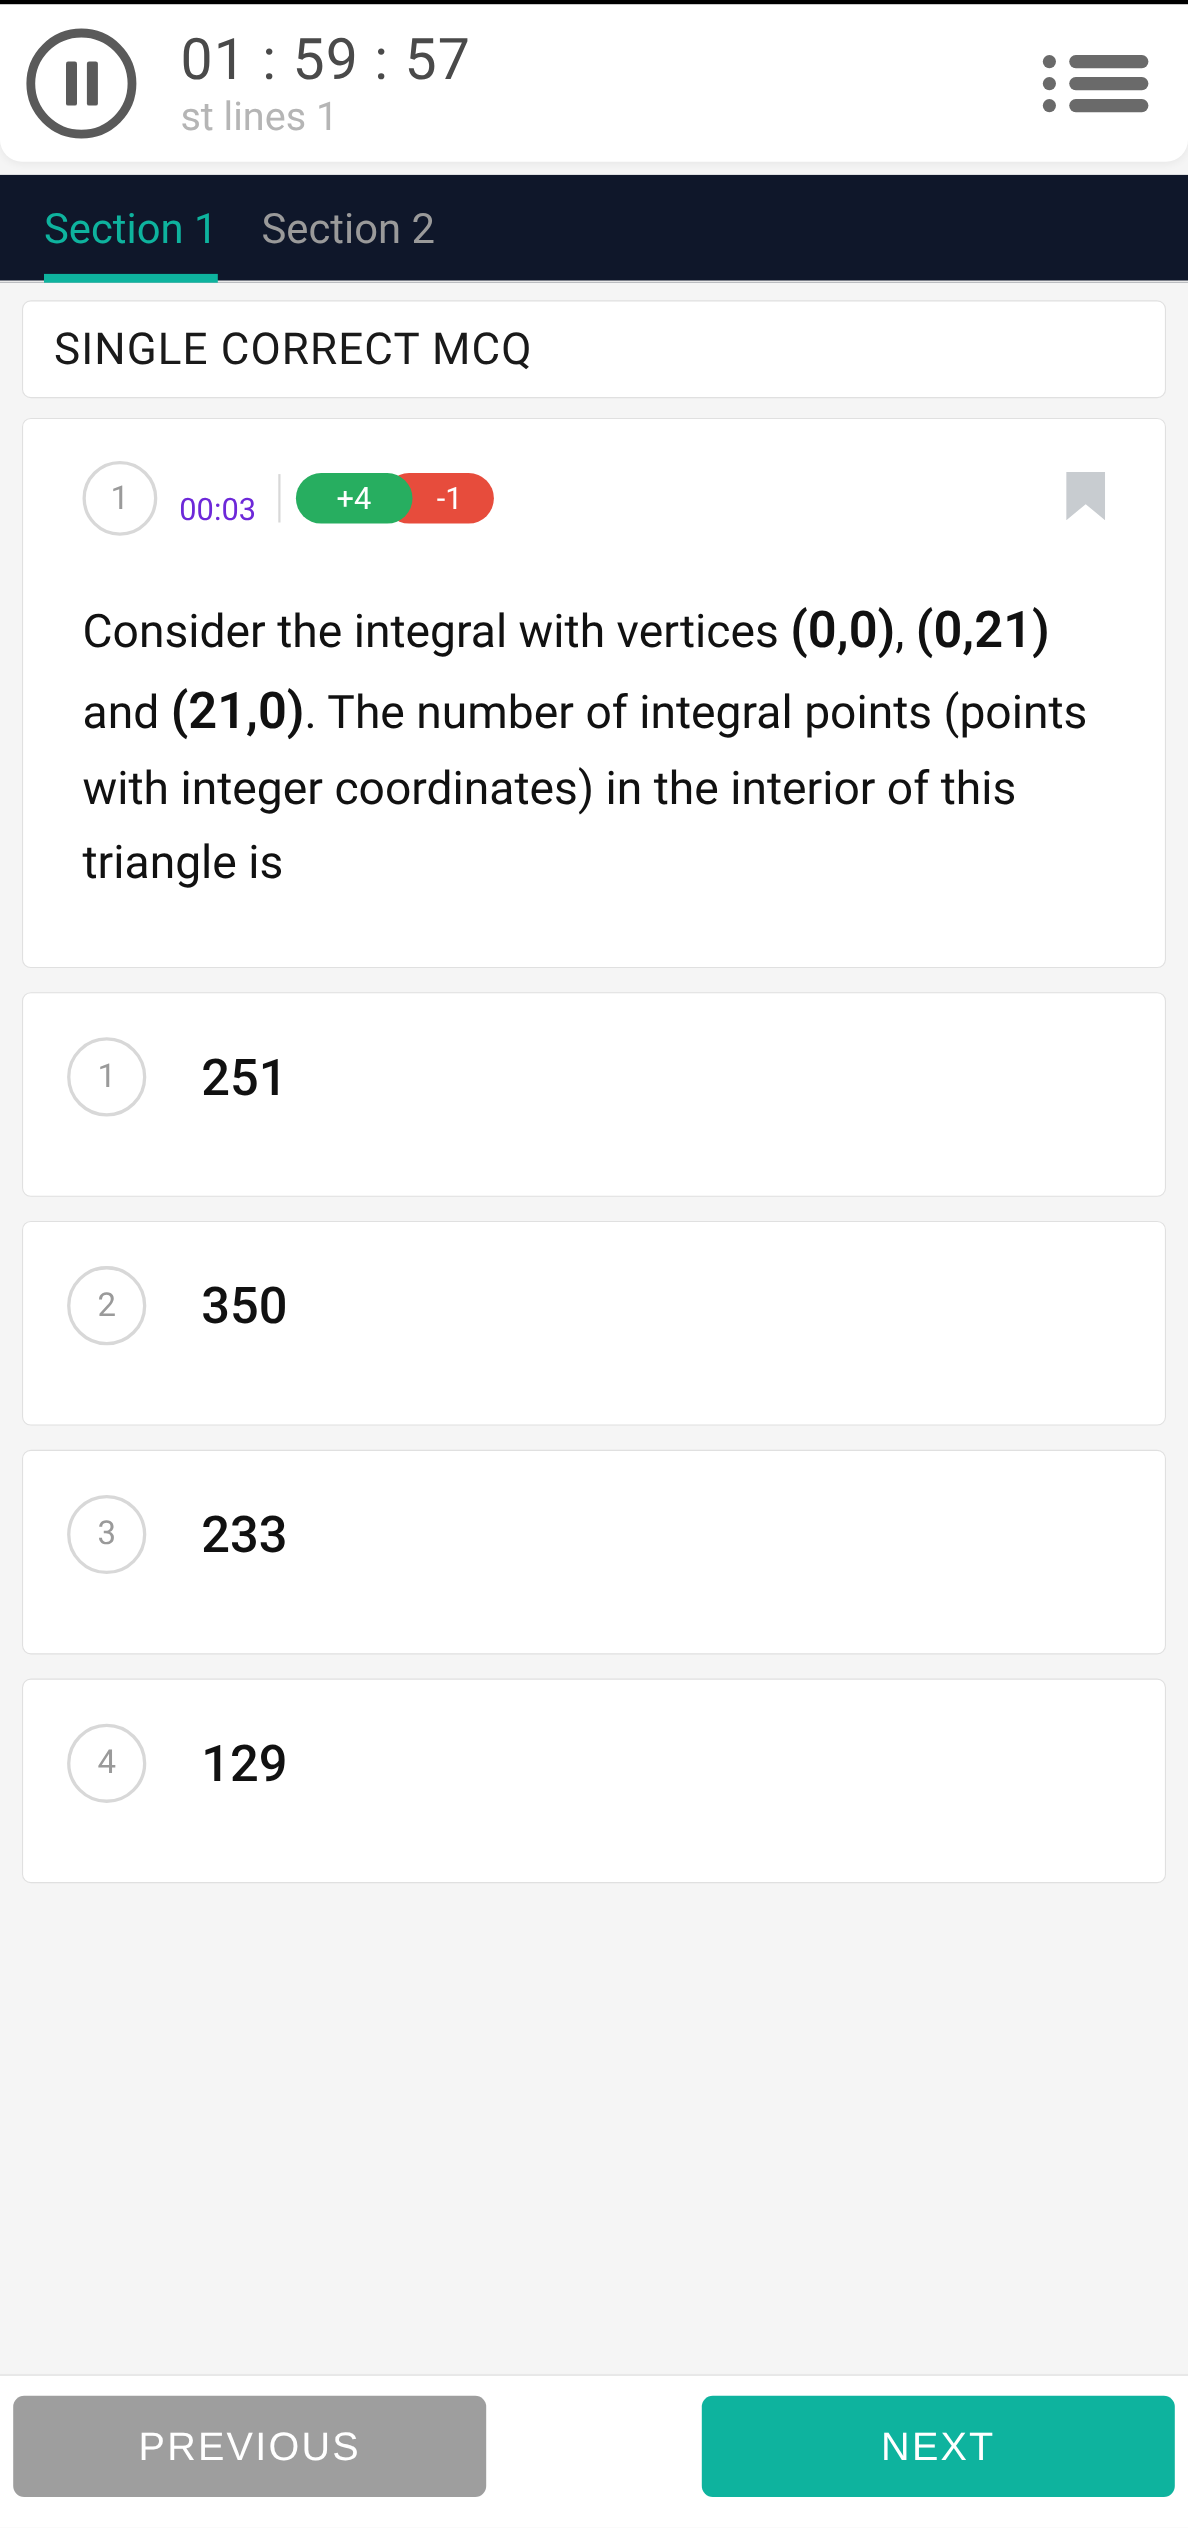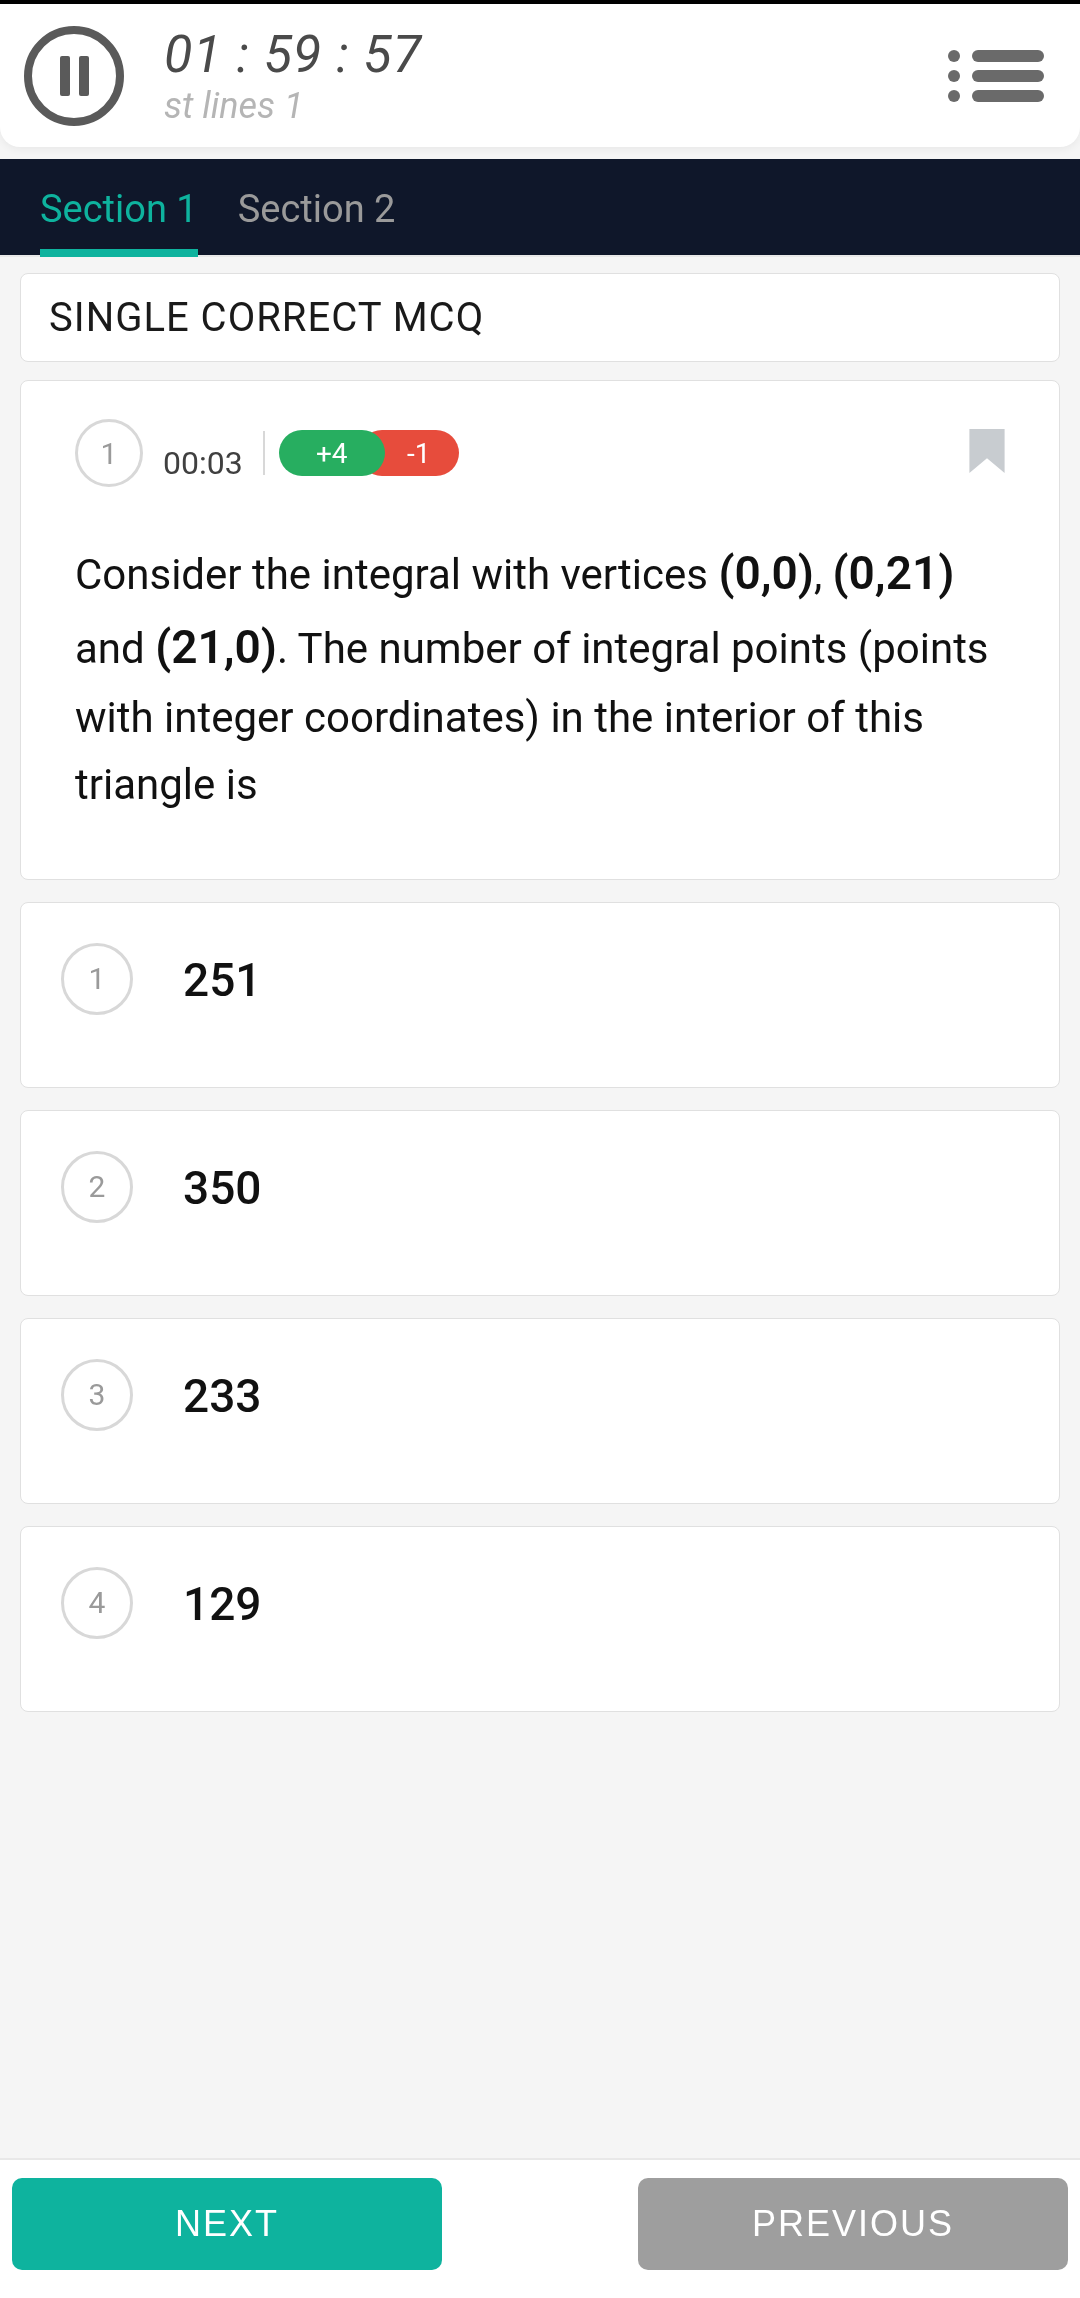--- a/index.html
+++ b/index.html
@@ -45,21 +45,20 @@
   }
   .pause-bars span {
     width: 10px;
     height: 40px;
     background: #5a5a5a;
     border-radius: 2px;
   }
   .timer-block {
     margin-left: 40px;
     flex: 1;
-    font-style: italic;
   }
   .timer-text {
     font-size: 52px;
     font-weight: 400;
     color: #4a4a4a;
     letter-spacing: 1px;
     font-variant-numeric: tabular-nums;
   }
   .subtitle-text {
     font-size: 36px;
@@ -150,22 +149,22 @@
     height: 68px;
     border-radius: 50%;
     border: 3px solid #d8d8d8;
     display: flex;
     align-items: center;
     justify-content: center;
     font-size: 30px;
     color: #9a9a9a;
   }
   .q-time {
-    font-size: 32px;
-    color: #404040;
+    font-size: 28px;
+    color: #6d28d9;
     font-variant-numeric: tabular-nums;
     margin-top: 20px;
   }
   .divider {
     width: 2px;
     height: 44px;
     background: #d8d8d8;
   }
   .pill-group {
     display: flex;
@@ -348,15 +347,15 @@
     <div class="opt-num">3</div>
     <div class="opt-text">233</div>
   </div>
   <div class="option-card">
     <div class="opt-num">4</div>
     <div class="opt-text">129</div>
   </div>
 </div>
 
 <div class="footer">
+  <button class="nav-btn btn-prev">PREVIOUS</button>
   <button class="nav-btn btn-next">NEXT</button>
-  <button class="nav-btn btn-prev">PREVIOUS</button>
 </div>
 
 </body></html>

